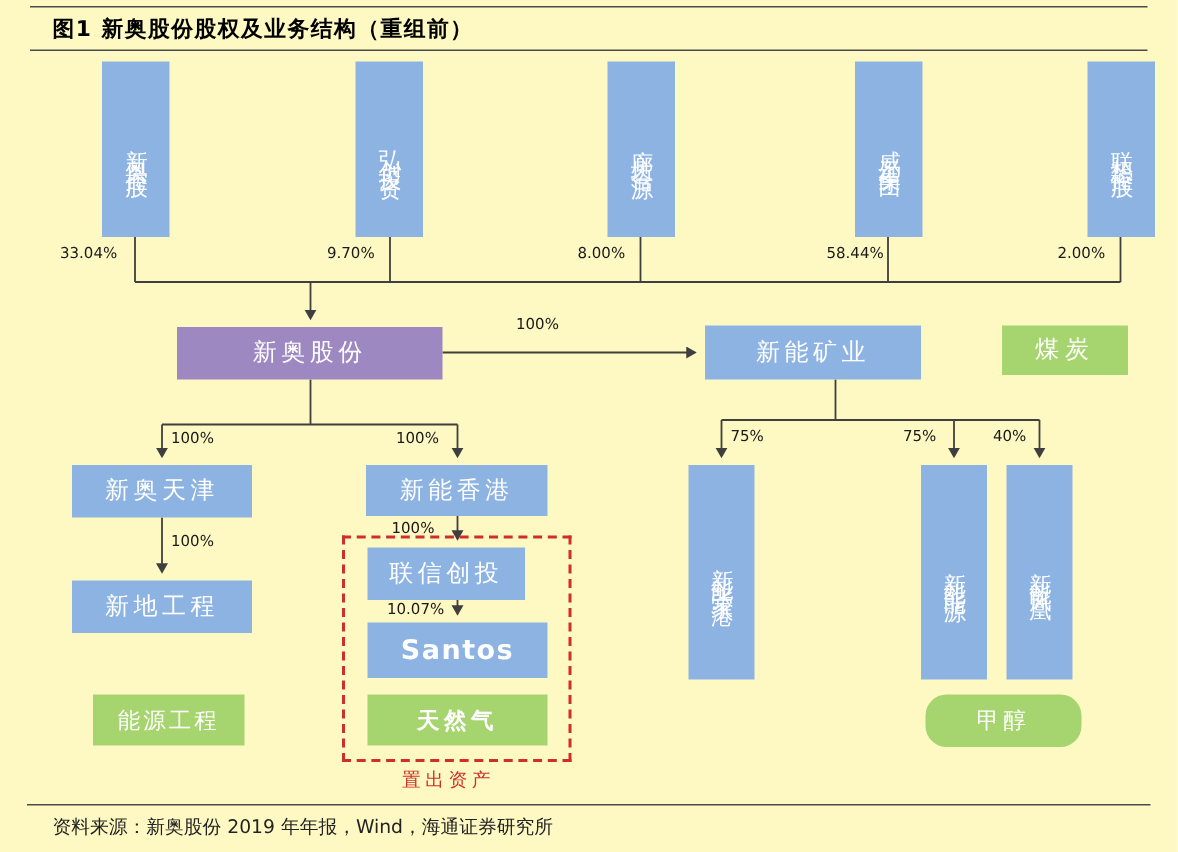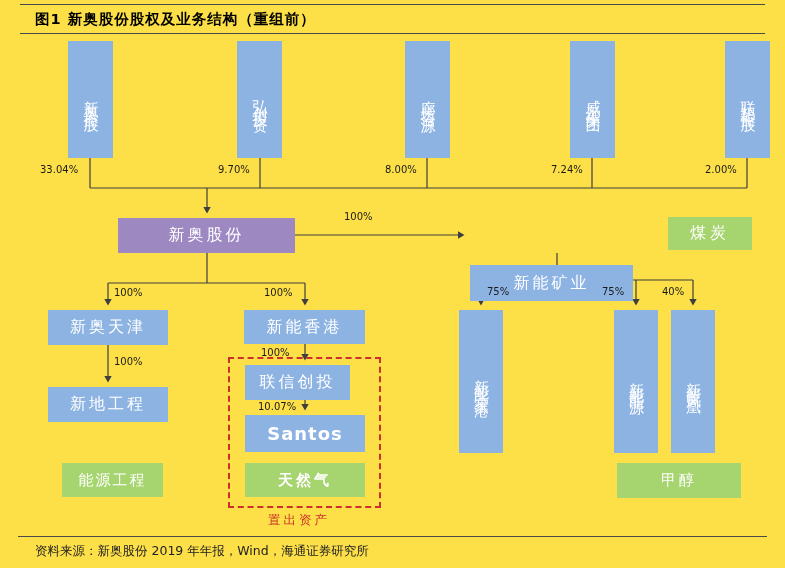--- a/index.html
+++ b/index.html
@@ -2,21 +2,21 @@
 <html style="--blue: #8db3e2; --purple: #9e88c2; --green: #a6d46f; --red: #cd2f2a; --ink: #3f3f3f;"><head>
 <meta charset="utf-8">
 <style>
   :root{
     --blue:#8db3e2; --purple:#9e88c2; --green:#a6d46f;
     --red:#cd2f2a; --ink:#3f3f3f; --text:#1a1a1a;
   }
   html,body{margin:0;padding:0;background:#ffffff;}
   .canvas{
     position:relative; width:785px; height:568px; overflow:hidden;
-    background:#fde047; font-family:"DejaVu Sans","Liberation Sans",sans-serif;
+    background:#fef9c3; font-family:"DejaVu Sans","Liberation Sans",sans-serif;
   }
   .rule{position:absolute; left:20px; width:745px; height:1px; background:#4a4a4a;}
   .rule-top{top:4px;}
   .rule-title{top:33px;}
   .rule-source{top:536px; left:18px; width:749px;}
   .title{
     position:absolute; left:35px; top:10px; font-size:14.5px; font-weight:bold;
     color:#000; letter-spacing:1px;
   }
   .source{
@@ -33,21 +33,21 @@
   .hlabel{font-size:16px; letter-spacing:3px;}
   .vert{
     writing-mode:vertical-rl; text-orientation:upright;
     font-size:15px; letter-spacing:6px;
   }
   
   .sh{top:41px; width:45px; height:117px;}
   .sh0{left:68px;} .sh1{left:237px;} .sh2{left:405px;} .sh3{left:570px;} .sh4{left:725px;}
   
   .company{left:118px; top:218px; width:177px; height:35px;}
-  .mining{left:470px; top:217px; width:163px; height:36px;margin-top:48px;}
+  .mining{left:470px; top:217px; width:144px; height:36px;}
   .coal{left:668px; top:217px; width:84px; height:33px; font-size:16px; letter-spacing:4px;}
   
   .tianjin{left:48px; top:310px; width:120px; height:35px;}
   .xindi{left:48px; top:387px; width:120px; height:35px;}
   .engbiz{left:62px; top:463px; width:101px; height:34px; font-size:15px; letter-spacing:2px;}
   
   .hk{left:244px; top:310px; width:121px; height:34px;}
   .lianxin{left:245px; top:365px; width:105px; height:35px;}
   .santos{left:245px; top:415px; width:120px; height:37px; font-size:18px; font-weight:bold; letter-spacing:1px;}
   .gasbiz{left:245px; top:463px; width:120px; height:34px; font-size:15px; letter-spacing:3px;font-weight:bold;}
@@ -56,21 +56,21 @@
     border:2px dashed var(--red); box-sizing:border-box; background:transparent;
   }
   .divest{
     position:absolute; left:268px; top:512px; font-size:12.5px; color:var(--red);
     letter-spacing:3px;
   }
   
   .vsub{top:310px; width:44px; height:143px;}
   .zjg{left:459px;} .nee{left:614px;} .nef{left:671px;}
   .dme{left:441px; top:463px; width:99px; height:35px; font-size:15px; letter-spacing:3px;}
-  .meth{left:617px; top:463px; width:124px; height:35px; font-size:15px; letter-spacing:3px;}
+  .meth{left:617px; top:463px; width:104px; height:35px; font-size:15px; letter-spacing:3px;border-radius:14px;}
   
   .pct{position:absolute; font-size:10px; color:var(--text); white-space:nowrap;}
   .p-sh0{left:40px;  top:164px;}
   .p-sh1{left:218px; top:164px;}
   .p-sh2{left:385px; top:164px;}
   .p-sh3{left:551px; top:164px;}
   .p-sh4{left:705px; top:164px;}
   .p-mining{left:344px; top:211px;}
   .p-tj{left:114px; top:287px;}
   .p-hk{left:264px; top:287px;}
@@ -115,21 +115,21 @@
 
   <div class="box blue vert sh sh0">新奥控股</div>
   <div class="box blue vert sh sh1">弘创投资</div>
   <div class="box blue vert sh sh2">廊坊合源</div>
   <div class="box blue vert sh sh3">威远集团</div>
   <div class="box blue vert sh sh4">联想控股</div>
 
   <span class="pct p-sh0">33.04%</span>
   <span class="pct p-sh1">9.70%</span>
   <span class="pct p-sh2">8.00%</span>
-  <span class="pct p-sh3">7.24%</span>
+  <span class="pct p-sh3">58.44%</span>
   <span class="pct p-sh4">2.00%</span>
 
   <div class="box purple hlabel company">新奥股份</div>
   <span class="pct p-mining">100%</span>
   <div class="box blue hlabel mining">新能矿业</div>
   <div class="box green coal">煤炭</div>
 
   <span class="pct p-tj">100%</span>
   <div class="box blue hlabel tianjin">新奥天津</div>
   <span class="pct p-xd">100%</span>

